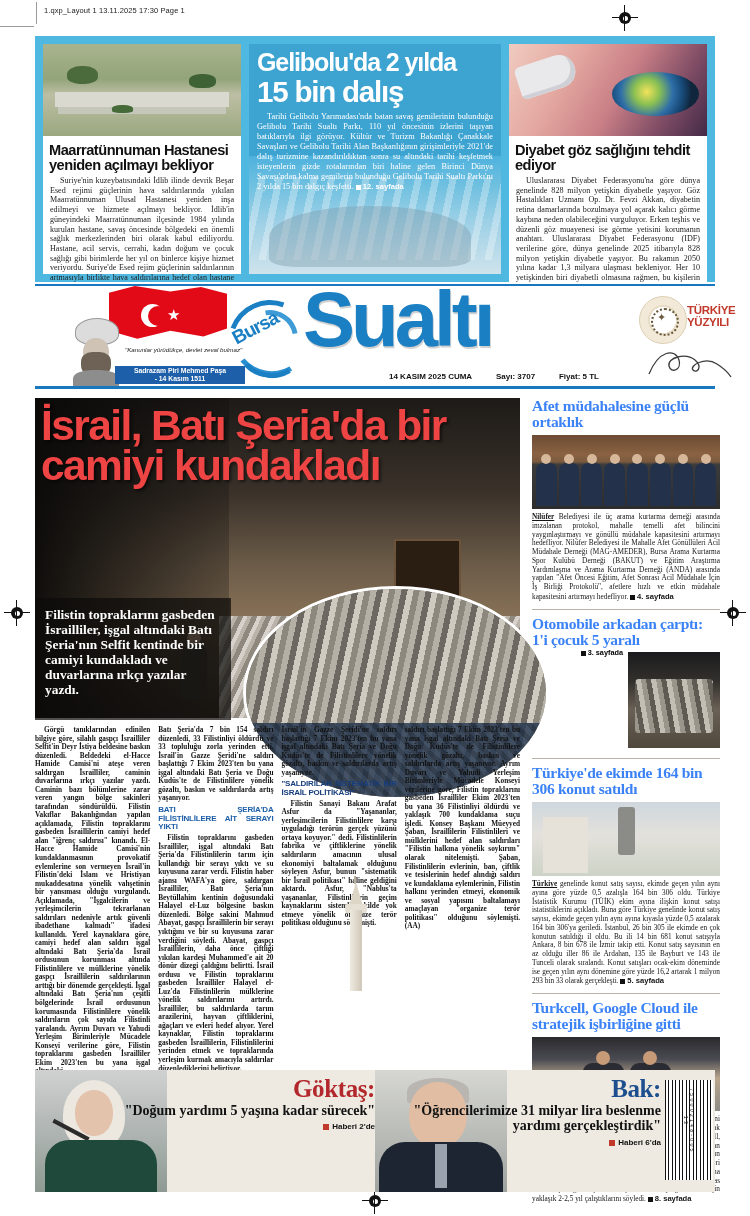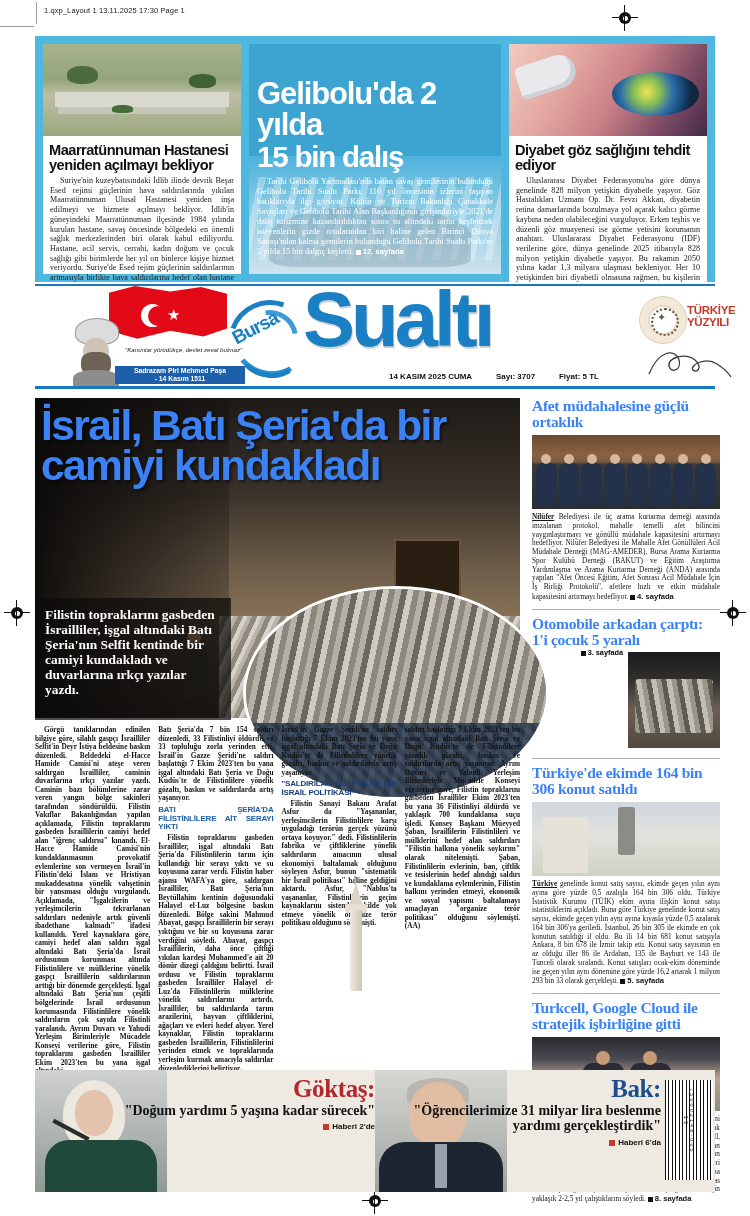--- a/index.html
+++ b/index.html
@@ -33,21 +33,21 @@
   .tsbody .indent{display:inline-block;width:10px;}
   .pageref{font-family:"Liberation Sans",sans-serif;font-weight:bold;font-size:7.6px;white-space:nowrap;}
   .sq{display:inline-block;width:5px;height:5px;background:#111;margin-right:2px;vertical-align:-1px;}
 
   
   .ts-center{position:absolute;left:214px;top:8px;width:252px;height:230px;overflow:hidden;background:#3da4d2;}
   .ts-center .seaimg{position:absolute;left:0;bottom:0;width:100%;height:118px;background:linear-gradient(to bottom,#4fb2dd 0%,#6fc0e0 25%,#9cd0e6 55%,#cfe3ec 100%);}
   .ts-center .seaimg::before{content:"";position:absolute;left:-10%;top:18%;width:120%;height:70%;background:repeating-linear-gradient(102deg,rgba(255,255,255,.30) 0 7px,rgba(255,255,255,0) 7px 17px);}
   .ts-center .seaimg::after{content:"";position:absolute;left:8%;top:42%;width:80%;height:52%;background:rgba(120,150,165,.38);border-radius:50% 50% 14% 14%;}
   .ts-center .ctext{position:absolute;left:0;top:0;width:100%;z-index:3;}
-  .cts-h1{font-family:"Liberation Sans",sans-serif;font-weight:bold;color:#ffffff;font-size:31px;line-height:1.0;letter-spacing:-1.1px;padding:6px 8px 0 8px;margin-top:28px;}
+  .cts-h1{font-family:"Liberation Sans",sans-serif;font-weight:bold;color:#ffffff;font-size:25px;line-height:1.0;letter-spacing:-1.1px;padding:6px 8px 0 8px;}
   .cts-h2{font-family:"Liberation Sans",sans-serif;font-weight:bold;color:#ffffff;font-size:29.5px;line-height:1.0;letter-spacing:-1.2px;padding:2px 8px 5px 8px;}
   .cts-body{font-size:8.3px;line-height:1.22;color:#ffffff;text-align:justify;padding:0 8px;}
   .cts-body .sq{background:#fff;}
 
   
   .masthead{position:absolute;left:35px;top:286px;width:680px;height:100px;background:#ffffff;}
   .mh-rule-top{position:absolute;left:35px;top:284px;width:680px;height:2px;background:#1877bd;}
   .mh-rule-bot{position:absolute;left:35px;top:386px;width:680px;height:2.5px;background:#1877bd;}
   .flag{position:absolute;left:74px;top:-4px;width:120px;height:66px;}
   .flag .cloth{position:absolute;left:0;top:4px;width:118px;height:56px;background:#e30a17;
@@ -88,21 +88,21 @@
   .leadphoto .people{position:absolute;left:30%;top:60%;width:44%;height:34%;}
   .leadphoto .people span{position:absolute;bottom:0;width:26px;height:56px;background:#3a3630;border-radius:12px 12px 2px 2px;}
   .leadphoto .people span::before{content:"";position:absolute;left:6px;top:-12px;width:14px;height:14px;border-radius:50%;background:#c0a184;}
   .leadphoto .rubblephoto{position:absolute;left:38%;top:68%;width:62%;height:32%;background:
      repeating-linear-gradient(115deg,#b9b3aa 0 4px,#8e887f 4px 9px,#d6d2cb 9px 13px);}
   .leadcircle{position:absolute;left:208px;top:188px;width:300px;height:208px;border-radius:50%;border:3px solid #ffffff;overflow:hidden;background:#7e7a71;}
   .leadcircle .inside{position:absolute;left:-10%;top:-10%;width:120%;height:120%;background:
      repeating-linear-gradient(102deg,#cfcac0 0 6px,#8d887e 6px 12px,#b5b0a6 12px 18px,#6d6962 18px 24px);}
   .leadcircle .inside::after{content:"";position:absolute;left:0;top:62%;width:100%;height:38%;background:repeating-linear-gradient(45deg,#2c3d56 0 5px,#1e2c40 5px 10px);opacity:.85;}
 
-  .leadtitle{position:absolute;left:6px;top:8px;width:470px;font-family:"Liberation Sans",sans-serif;font-weight:bold;font-size:42.5px;line-height:.95;color:#3b82f6;letter-spacing:-1.6px;text-shadow:2px 2px 3px rgba(0,0,0,.55);z-index:4;}
+  .leadtitle{position:absolute;left:6px;top:8px;width:470px;font-family:"Liberation Sans",sans-serif;font-weight:bold;font-size:42.5px;line-height:.95;color:#ef4444;letter-spacing:-1.6px;text-shadow:2px 2px 3px rgba(0,0,0,.55);z-index:4;}
   .leadspot{position:absolute;left:0;top:200px;width:196px;height:122px;background:rgba(12,11,10,.72);z-index:4;}
   .leadspot p{margin:0;padding:9px 10px 0 10px;font-family:"Liberation Serif",serif;font-weight:bold;font-size:13.4px;line-height:1.12;color:#ffffff;}
 
   .leadcols{position:absolute;left:0;top:328px;width:485px;height:330px;display:flex;gap:8px;}
   .lc{width:116px;font-size:7.3px;line-height:1.17;text-align:justify;color:#131313;position:relative;}
   .lc p{margin:0 0 0 0;font-weight:bold;}
   .lc .indent{display:inline-block;width:9px;}
   .subhead{font-family:"Liberation Sans",sans-serif;font-weight:bold;font-size:8px;color:#1d5fa8;line-height:1.1;display:block;margin:3px 0 2px 0;letter-spacing:-.2px;}
   .subhead.k{color:#173e7c;}
   .minaret{position:absolute;left:58px;top:150px;width:30px;height:115px;z-index:3;}

